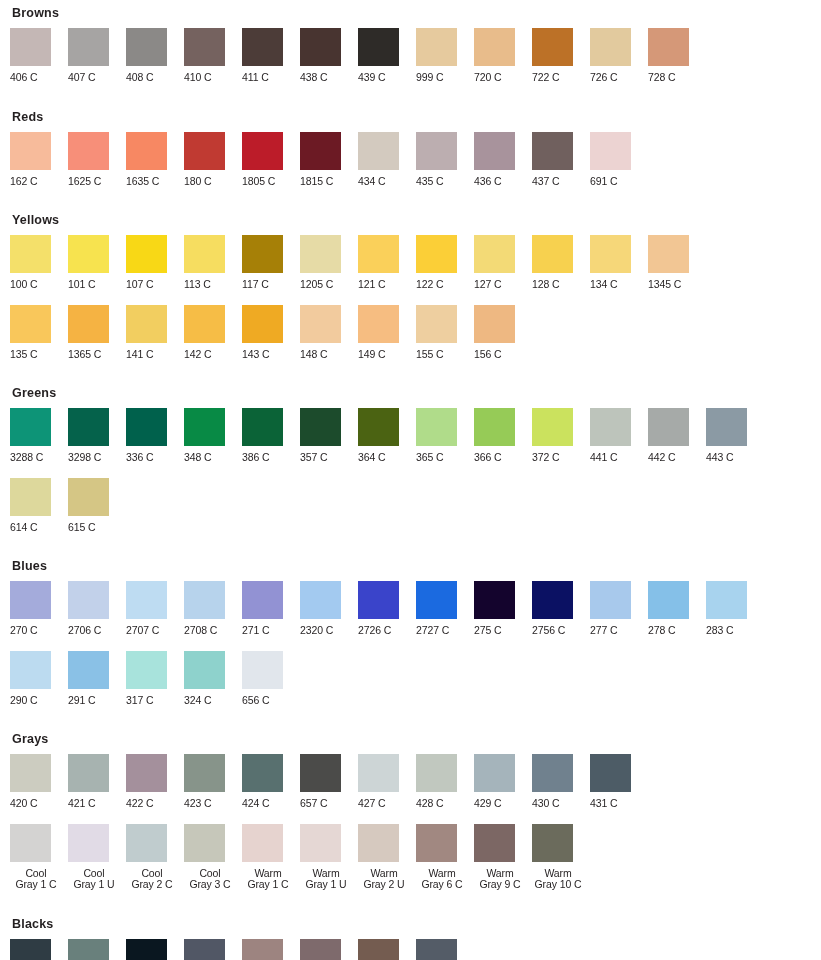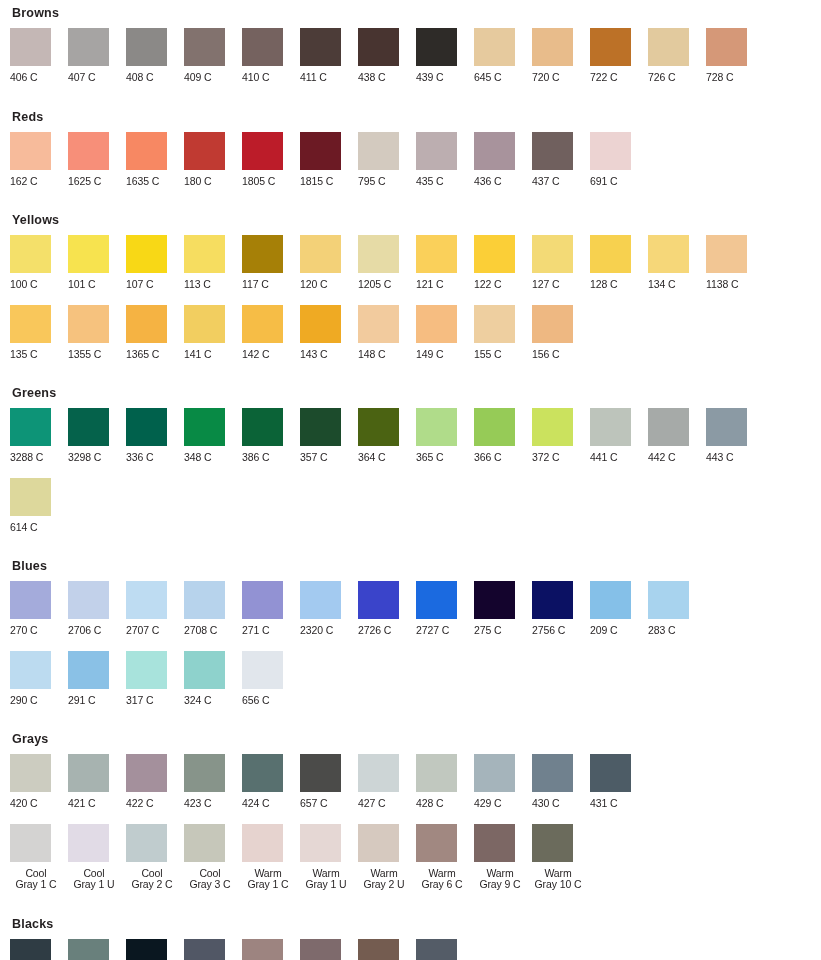--- a/index.html
+++ b/index.html
@@ -77,42 +77,38 @@
         </div>
         <div class="swatch-cell">
           <span class="chip" style="background: rgb(166, 164, 163);"></span>
           <span class="chip-label">407 C</span>
         </div>
         <div class="swatch-cell">
           <span class="chip" style="background: rgb(139, 137, 135);"></span>
           <span class="chip-label">408 C</span>
         </div>
         <div class="swatch-cell">
-          <span class="chip" style="background: rgb(130, 114, 110);"></span>
-          <span class="chip-label">409 C</span>
-        </div>
-        <div class="swatch-cell">
           <span class="chip" style="background: rgb(117, 98, 95);"></span>
           <span class="chip-label">410 C</span>
         </div>
         <div class="swatch-cell">
           <span class="chip" style="background: rgb(76, 60, 56);"></span>
           <span class="chip-label">411 C</span>
         </div>
         <div class="swatch-cell">
           <span class="chip" style="background: rgb(72, 52, 48);"></span>
           <span class="chip-label">438 C</span>
         </div>
         <div class="swatch-cell">
           <span class="chip" style="background: rgb(46, 43, 40);"></span>
           <span class="chip-label">439 C</span>
         </div>
         <div class="swatch-cell">
           <span class="chip" style="background: rgb(230, 202, 158);"></span>
-          <span class="chip-label">645 C</span>
+          <span class="chip-label">999 C</span>
         </div>
         <div class="swatch-cell">
           <span class="chip" style="background: rgb(232, 188, 139);"></span>
           <span class="chip-label">720 C</span>
         </div>
         <div class="swatch-cell">
           <span class="chip" style="background: rgb(188, 113, 39);"></span>
           <span class="chip-label">722 C</span>
         </div>
         <div class="swatch-cell">
@@ -148,21 +144,21 @@
         <div class="swatch-cell">
           <span class="chip" style="background: rgb(188, 28, 41);"></span>
           <span class="chip-label">1805 C</span>
         </div>
         <div class="swatch-cell">
           <span class="chip" style="background: rgb(108, 26, 36);"></span>
           <span class="chip-label">1815 C</span>
         </div>
         <div class="swatch-cell">
           <span class="chip" style="background: rgb(211, 202, 191);"></span>
-          <span class="chip-label">795 C</span>
+          <span class="chip-label">434 C</span>
         </div>
         <div class="swatch-cell">
           <span class="chip" style="background: rgb(188, 174, 176);"></span>
           <span class="chip-label">435 C</span>
         </div>
         <div class="swatch-cell">
           <span class="chip" style="background: rgb(168, 147, 156);"></span>
           <span class="chip-label">436 C</span>
         </div>
         <div class="swatch-cell">
@@ -193,24 +189,20 @@
         </div>
         <div class="swatch-cell">
           <span class="chip" style="background: rgb(246, 221, 96);"></span>
           <span class="chip-label">113 C</span>
         </div>
         <div class="swatch-cell">
           <span class="chip" style="background: rgb(166, 128, 7);"></span>
           <span class="chip-label">117 C</span>
         </div>
         <div class="swatch-cell">
-          <span class="chip" style="background: rgb(243, 209, 120);"></span>
-          <span class="chip-label">120 C</span>
-        </div>
-        <div class="swatch-cell">
           <span class="chip" style="background: rgb(230, 219, 166);"></span>
           <span class="chip-label">1205 C</span>
         </div>
         <div class="swatch-cell">
           <span class="chip" style="background: rgb(250, 208, 90);"></span>
           <span class="chip-label">121 C</span>
         </div>
         <div class="swatch-cell">
           <span class="chip" style="background: rgb(251, 207, 55);"></span>
           <span class="chip-label">122 C</span>
@@ -222,34 +214,30 @@
         <div class="swatch-cell">
           <span class="chip" style="background: rgb(247, 209, 79);"></span>
           <span class="chip-label">128 C</span>
         </div>
         <div class="swatch-cell">
           <span class="chip" style="background: rgb(246, 215, 121);"></span>
           <span class="chip-label">134 C</span>
         </div>
         <div class="swatch-cell">
           <span class="chip" style="background: rgb(242, 198, 148);"></span>
-          <span class="chip-label">1138 C</span>
+          <span class="chip-label">1345 C</span>
         </div>
       </div>
       <div class="gap-sm"></div>
       <div class="swatch-row">
         <div class="swatch-cell">
           <span class="chip" style="background: rgb(249, 199, 91);"></span>
           <span class="chip-label">135 C</span>
         </div>
         <div class="swatch-cell">
-          <span class="chip" style="background: rgb(246, 194, 126);"></span>
-          <span class="chip-label">1355 C</span>
-        </div>
-        <div class="swatch-cell">
           <span class="chip" style="background: rgb(245, 179, 67);"></span>
           <span class="chip-label">1365 C</span>
         </div>
         <div class="swatch-cell">
           <span class="chip" style="background: rgb(242, 206, 96);"></span>
           <span class="chip-label">141 C</span>
         </div>
         <div class="swatch-cell">
           <span class="chip" style="background: rgb(246, 189, 70);"></span>
           <span class="chip-label">142 C</span>
@@ -332,20 +320,24 @@
           <span class="chip" style="background: rgb(139, 154, 164);"></span>
           <span class="chip-label">443 C</span>
         </div>
       </div>
       <div class="gap-sm"></div>
       <div class="swatch-row">
         <div class="swatch-cell">
           <span class="chip" style="background: rgb(221, 216, 156);"></span>
           <span class="chip-label">614 C</span>
         </div>
+        <div class="swatch-cell">
+          <span class="chip" style="background: rgb(213, 198, 133);"></span>
+          <span class="chip-label">615 C</span>
+        </div>
       </div>
       <div class="gap-lg"></div>
     </div>
     <div class="section">
       <div class="section-title">Blues</div>
       <div class="swatch-row">
         <div class="swatch-cell">
           <span class="chip" style="background: rgb(164, 171, 219);"></span>
           <span class="chip-label">270 C</span>
         </div>
@@ -379,22 +371,26 @@
         </div>
         <div class="swatch-cell">
           <span class="chip" style="background: rgb(20, 4, 45);"></span>
           <span class="chip-label">275 C</span>
         </div>
         <div class="swatch-cell">
           <span class="chip" style="background: rgb(11, 17, 99);"></span>
           <span class="chip-label">2756 C</span>
         </div>
         <div class="swatch-cell">
+          <span class="chip" style="background: rgb(168, 201, 236);"></span>
+          <span class="chip-label">277 C</span>
+        </div>
+        <div class="swatch-cell">
           <span class="chip" style="background: rgb(133, 192, 232);"></span>
-          <span class="chip-label">209 C</span>
+          <span class="chip-label">278 C</span>
         </div>
         <div class="swatch-cell">
           <span class="chip" style="background: rgb(168, 211, 238);"></span>
           <span class="chip-label">283 C</span>
         </div>
       </div>
       <div class="gap-sm"></div>
       <div class="swatch-row">
         <div class="swatch-cell">
           <span class="chip" style="background: rgb(188, 219, 240);"></span>

